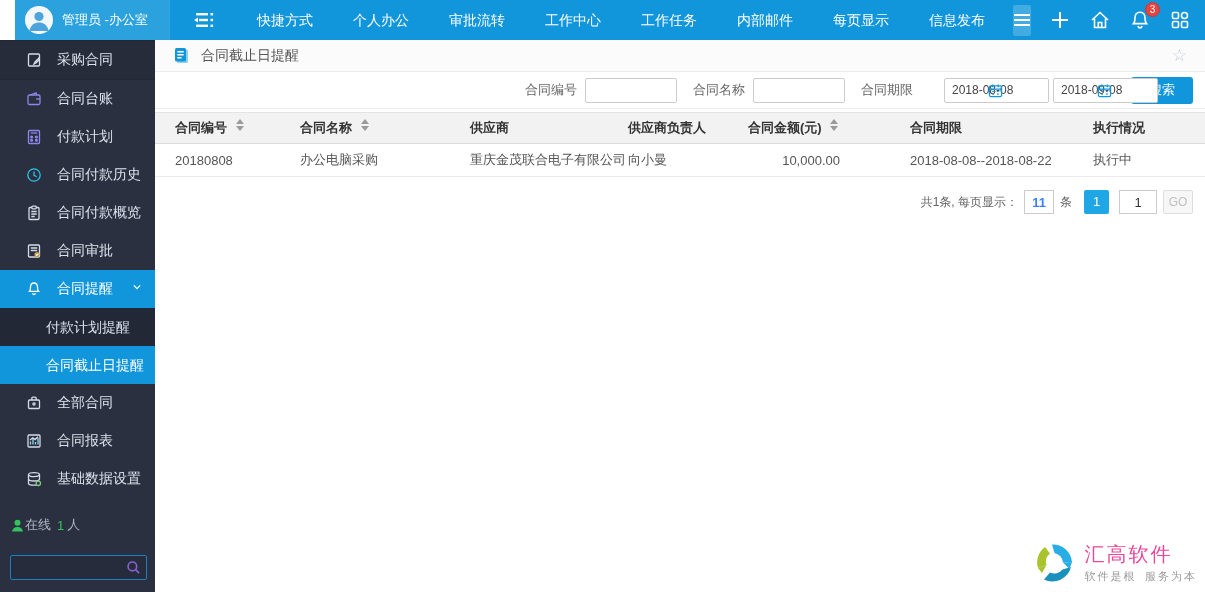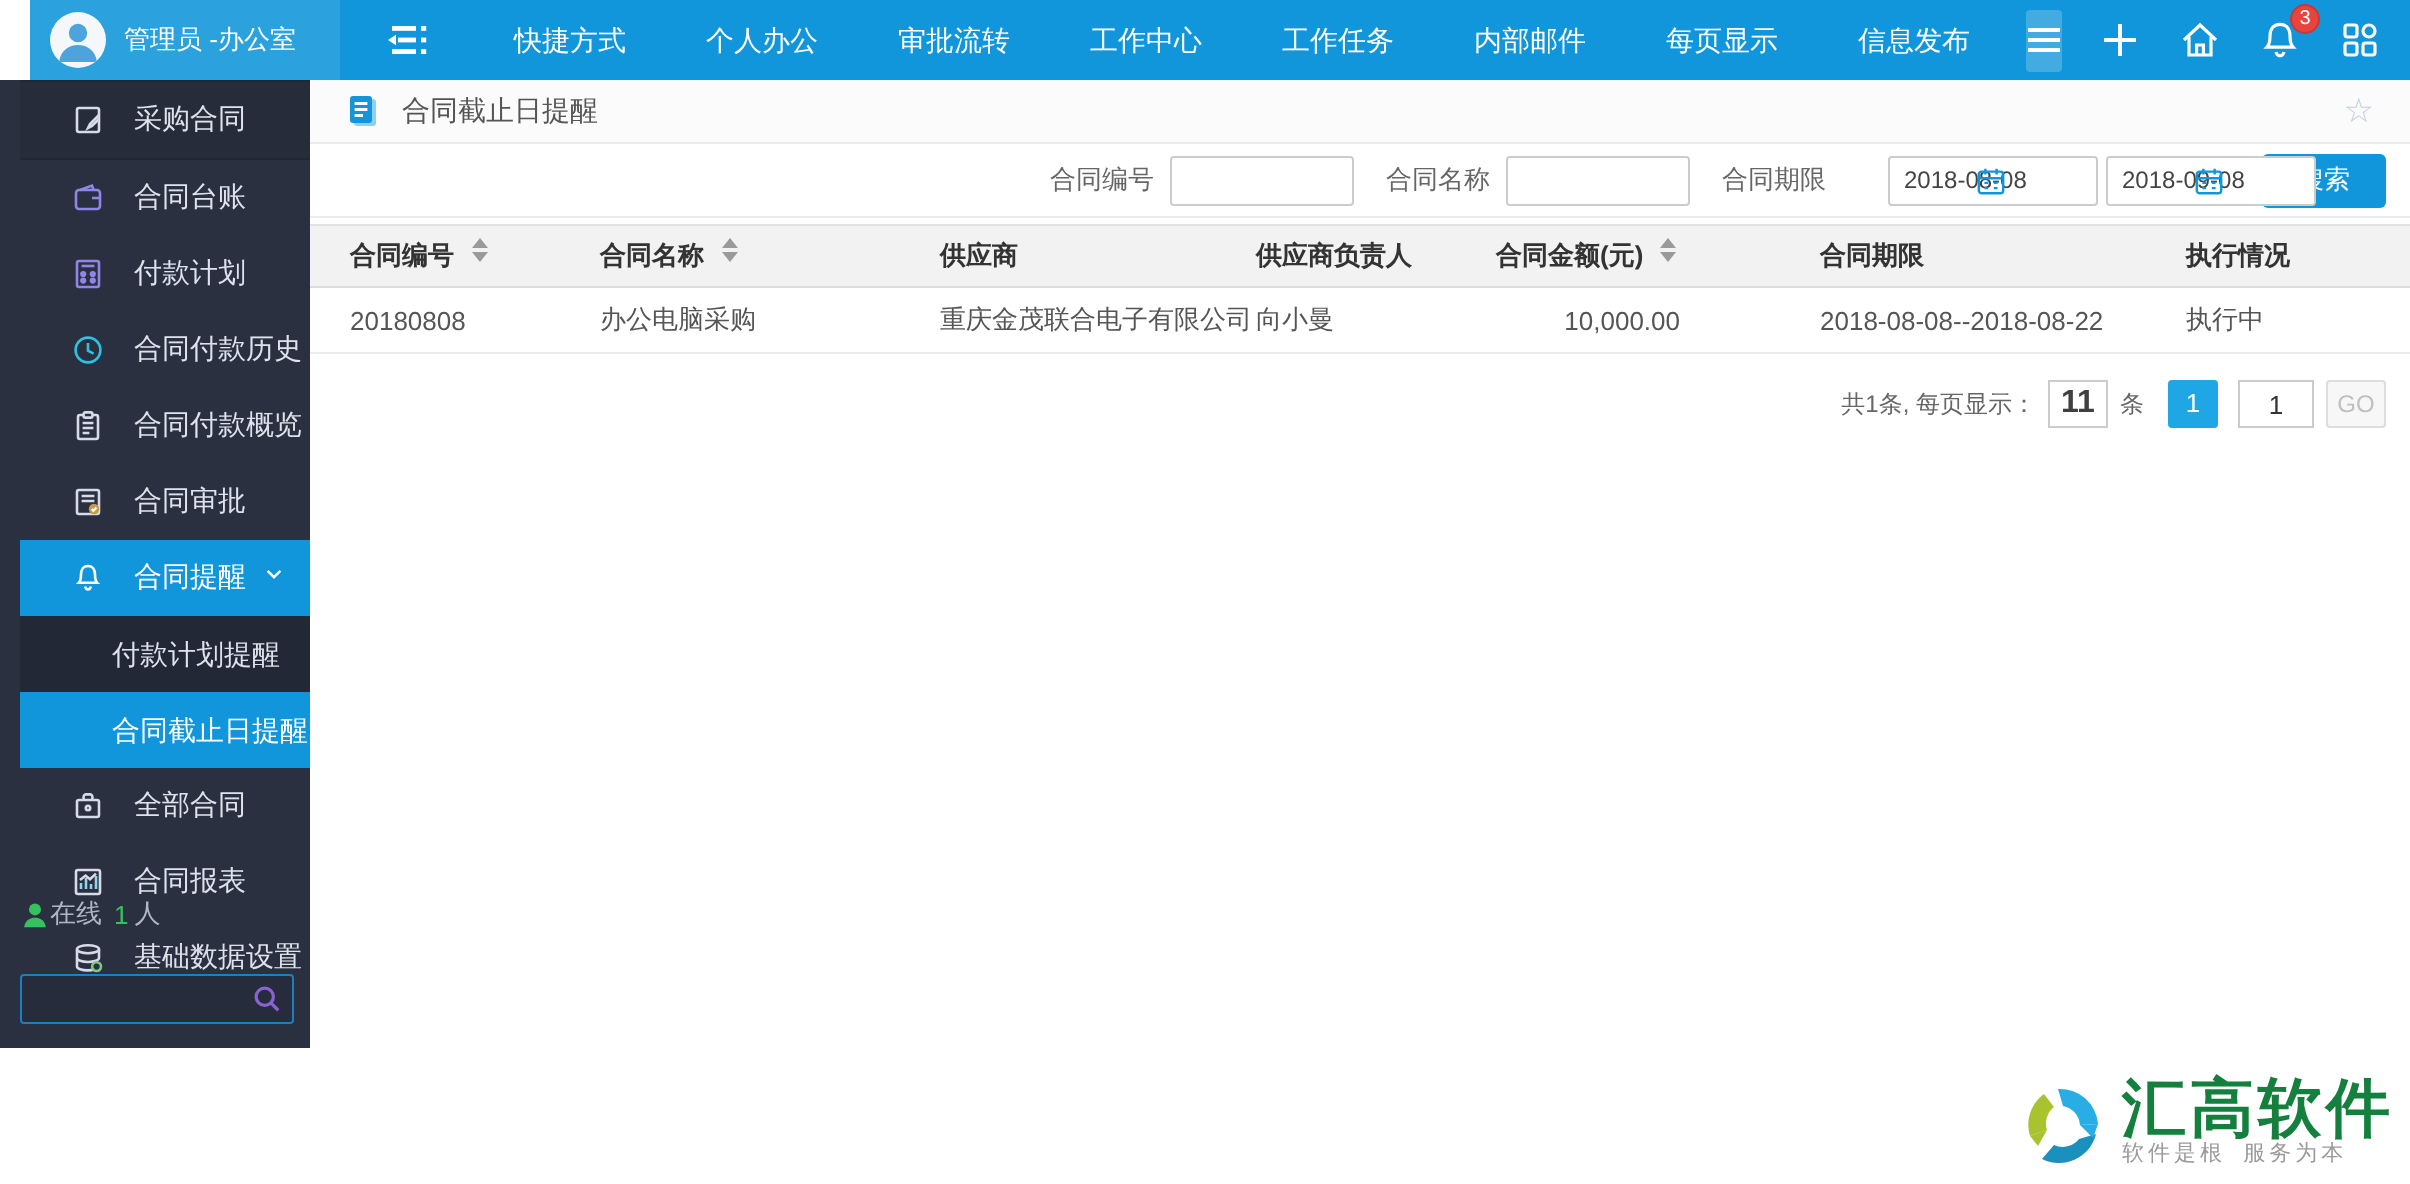--- a/index.html
+++ b/index.html
@@ -22,22 +22,22 @@
     display:flex; align-items:center; justify-content:center; margin-left:8px; cursor:pointer; }
   .topbar-spacer { flex:1; }
   .topbar-icons { display:flex; align-items:center; margin-right:18px; }
   .tb-icon { width:22px; height:22px; margin-left:18px; position:relative;
     display:flex; align-items:center; justify-content:center; cursor:pointer; }
   .badge { position:absolute; top:-7px; right:-9px; min-width:15px; height:15px;
     background:#e8433f; border:1px solid #c63a36; border-radius:50%; color:#fff;
     font-size:10px; line-height:13px; text-align:center; padding:0 2px; }
 
   
-  .sidebar { position:absolute; left:0; top:40px; width:155px; height:484px;
-    background:#2a3040; color:#dde2ec;padding-left:10px; }
+  .sidebar { position:absolute; left:0; top:40px; width:155px; height:552px;
+    background:#2a3040; color:#dde2ec; }
   .side-item { height:38px; display:flex; align-items:center; padding-left:25px;
     font-size:14px; cursor:pointer; position:relative; }
   .side-item .icn { width:17px; height:17px; margin-right:15px; display:flex;
     align-items:center; justify-content:center; flex:0 0 17px; }
   .side-item.first { background:#272c3a; border-top:1px solid #222736;
     border-bottom:1px solid #222736; height:40px; }
   .side-item.active-parent { background:#1296db; color:#fff; }
   .chev { position:absolute; right:14px; top:13px; width:8px; height:8px; }
   .sub-item { height:38px; line-height:38px; padding-left:46px; font-size:14px;
     background:#222836; cursor:pointer; }
@@ -81,31 +81,31 @@
   .sort-icon { display:inline-block; vertical-align:1px; margin-left:5px; cursor:pointer; }
   .sort-icon i { display:block; width:0; height:0; border-left:4px solid transparent;
     border-right:4px solid transparent; }
   .sort-icon .up { border-bottom:5px solid #9a9a9a; margin-bottom:2px; }
   .sort-icon .dn { border-top:5px solid #9a9a9a; }
 
   .pager { display:flex; align-items:center; justify-content:flex-end;
     margin-top:13px; padding-right:12px; }
   .pager .txt { font-size:12px; color:#666; }
   .size-input { width:30px; height:24px; border:1px solid #ccc; text-align:center;
-    font-size:16px; color:#404040; margin:0 6px; outline:none;font-weight:bold; }
+    font-size:13px; color:#3b82f6; margin:0 6px; outline:none;font-weight:bold; }
   .page-cur { width:25px; height:24px; background:#1fa6e5; color:#fff; font-size:13px;
     text-align:center; line-height:24px; border-radius:2px; margin-left:12px; cursor:pointer; }
   .goto-input { width:38px; height:24px; border:1px solid #ccc; text-align:center;
     font-size:13px; color:#333; margin-left:10px; outline:none; }
   .go-btn { width:30px; height:24px; border:1px solid #ddd; background:#f7f7f7;
     color:#bfbfbf; font-size:12px; border-radius:2px; margin-left:6px; cursor:pointer; }
 
   .brand { position:absolute; right:8px; bottom:6px; display:flex; align-items:center; }
   .brand-text { margin-left:6px; }
-  .brand-name { font-size:32px; font-weight:bold; color:#15803d; letter-spacing:2px; line-height:24px; }
+  .brand-name { font-size:20px; font-weight:normal; color:#ec4899; letter-spacing:2px; line-height:24px; }
   .brand-slogan { font-size:11px; color:#9a9a9a; letter-spacing:2px; margin-top:3px;font-family:Liberation Mono, monospace; }
 </style>
 </head>
 <body>
 
 <div class="topbar">
   <div class="topbar-left">
     <div class="avatar">
       <svg width="28" height="28" viewBox="0 0 28 28">
         <circle cx="14" cy="10.5" r="4.6" fill="#4da4dd"></circle>

